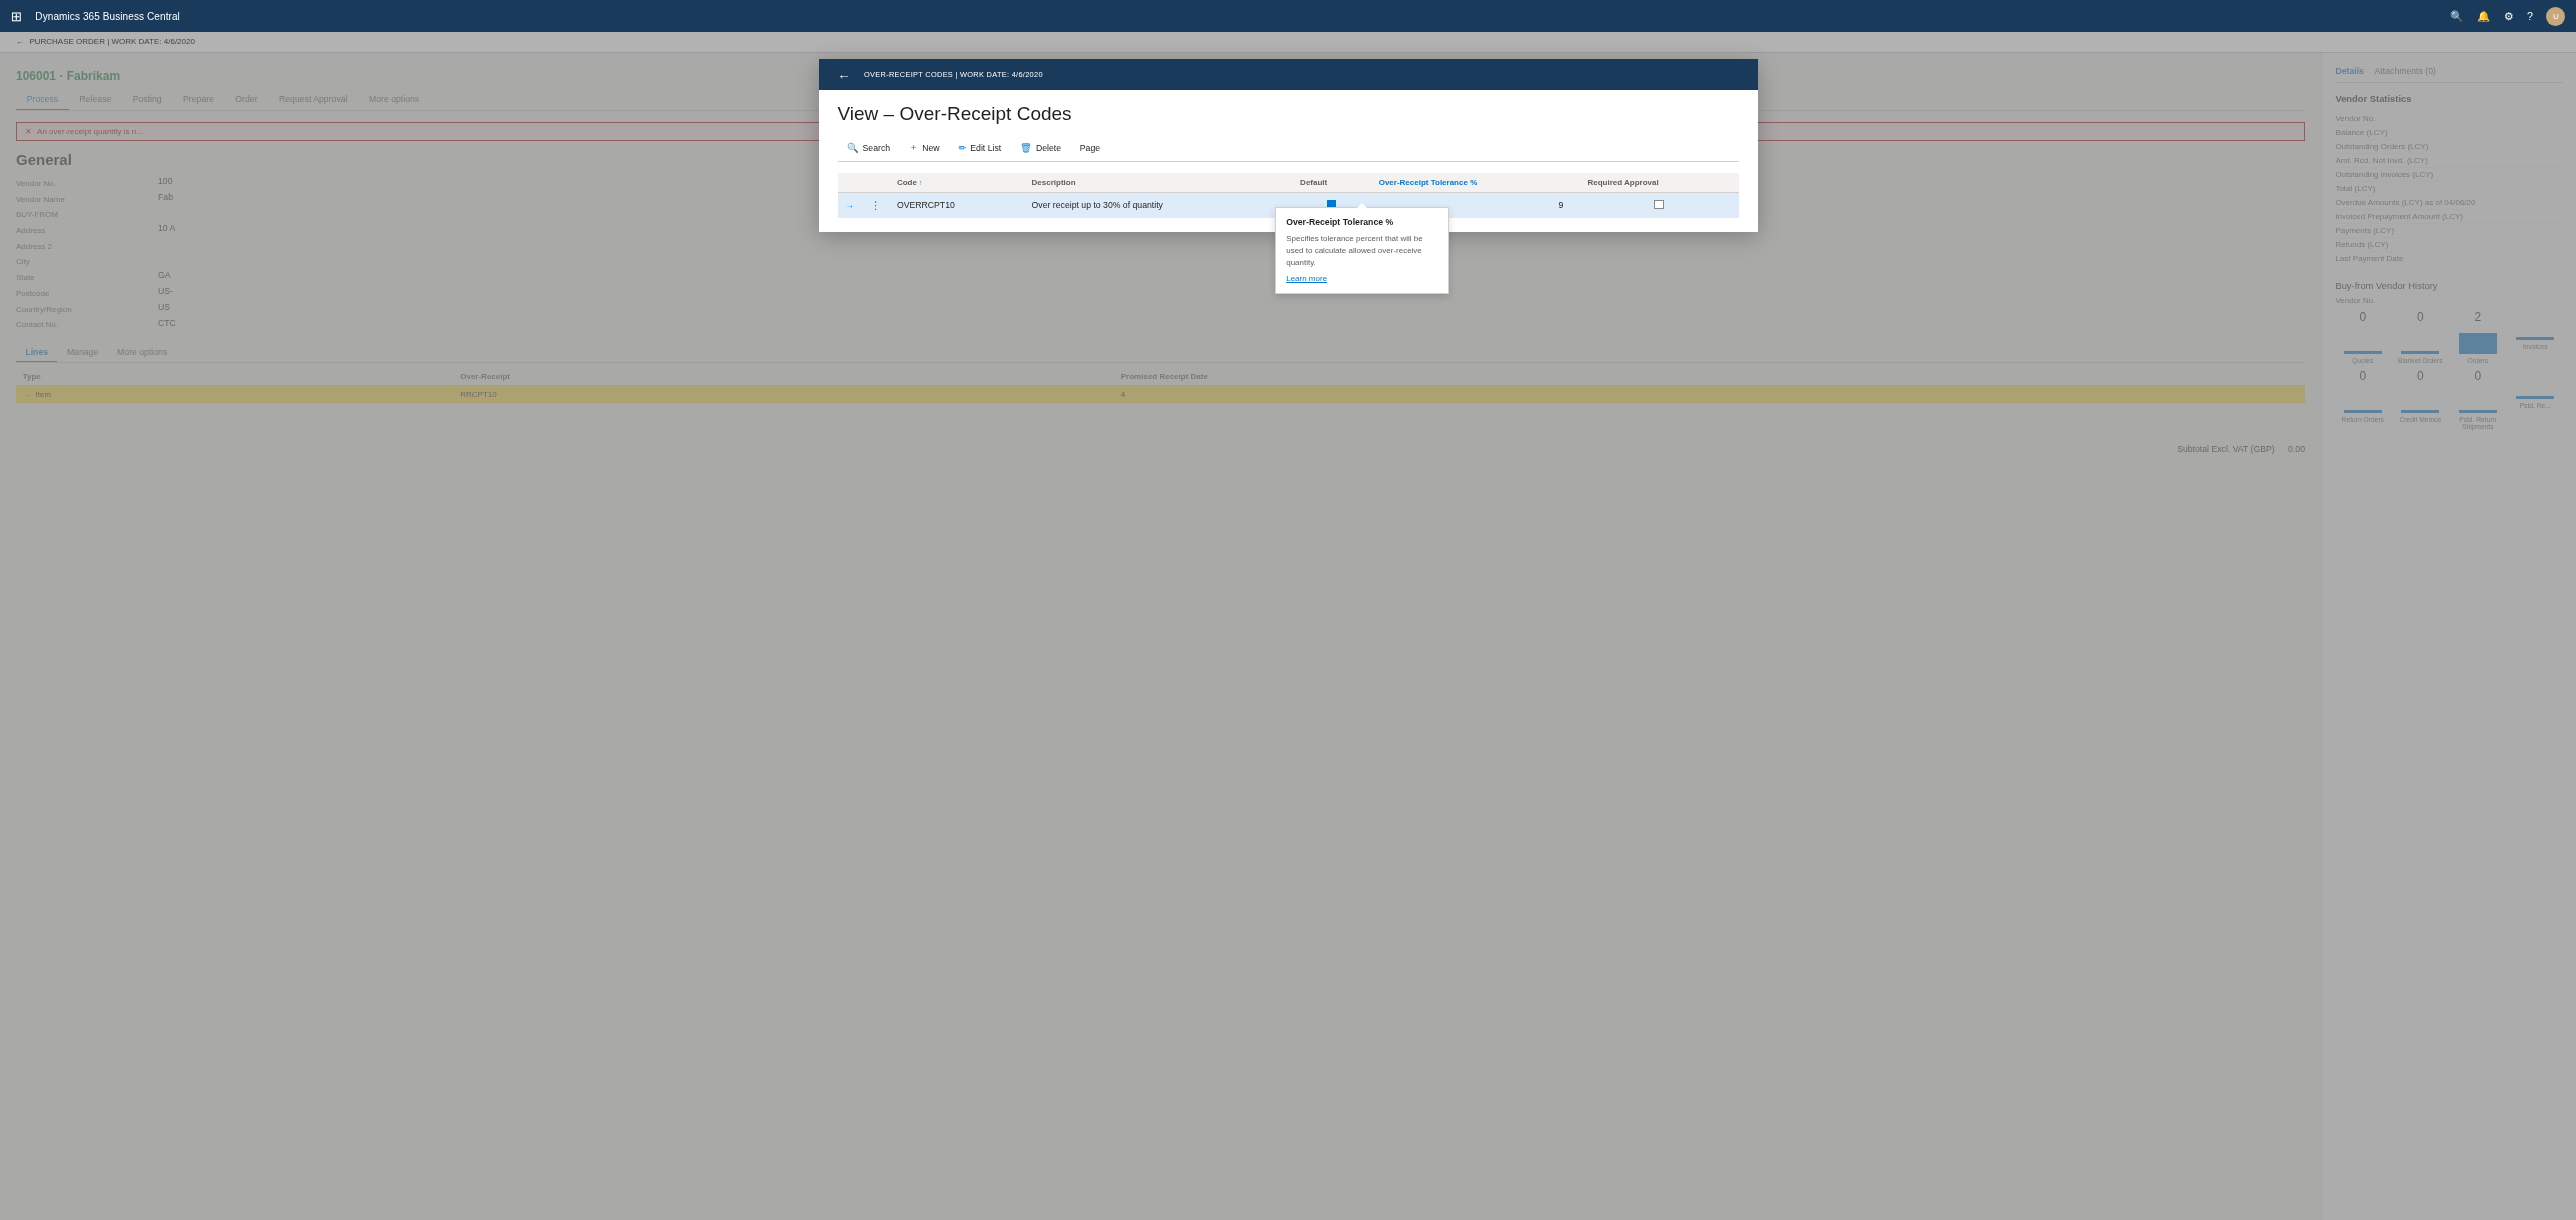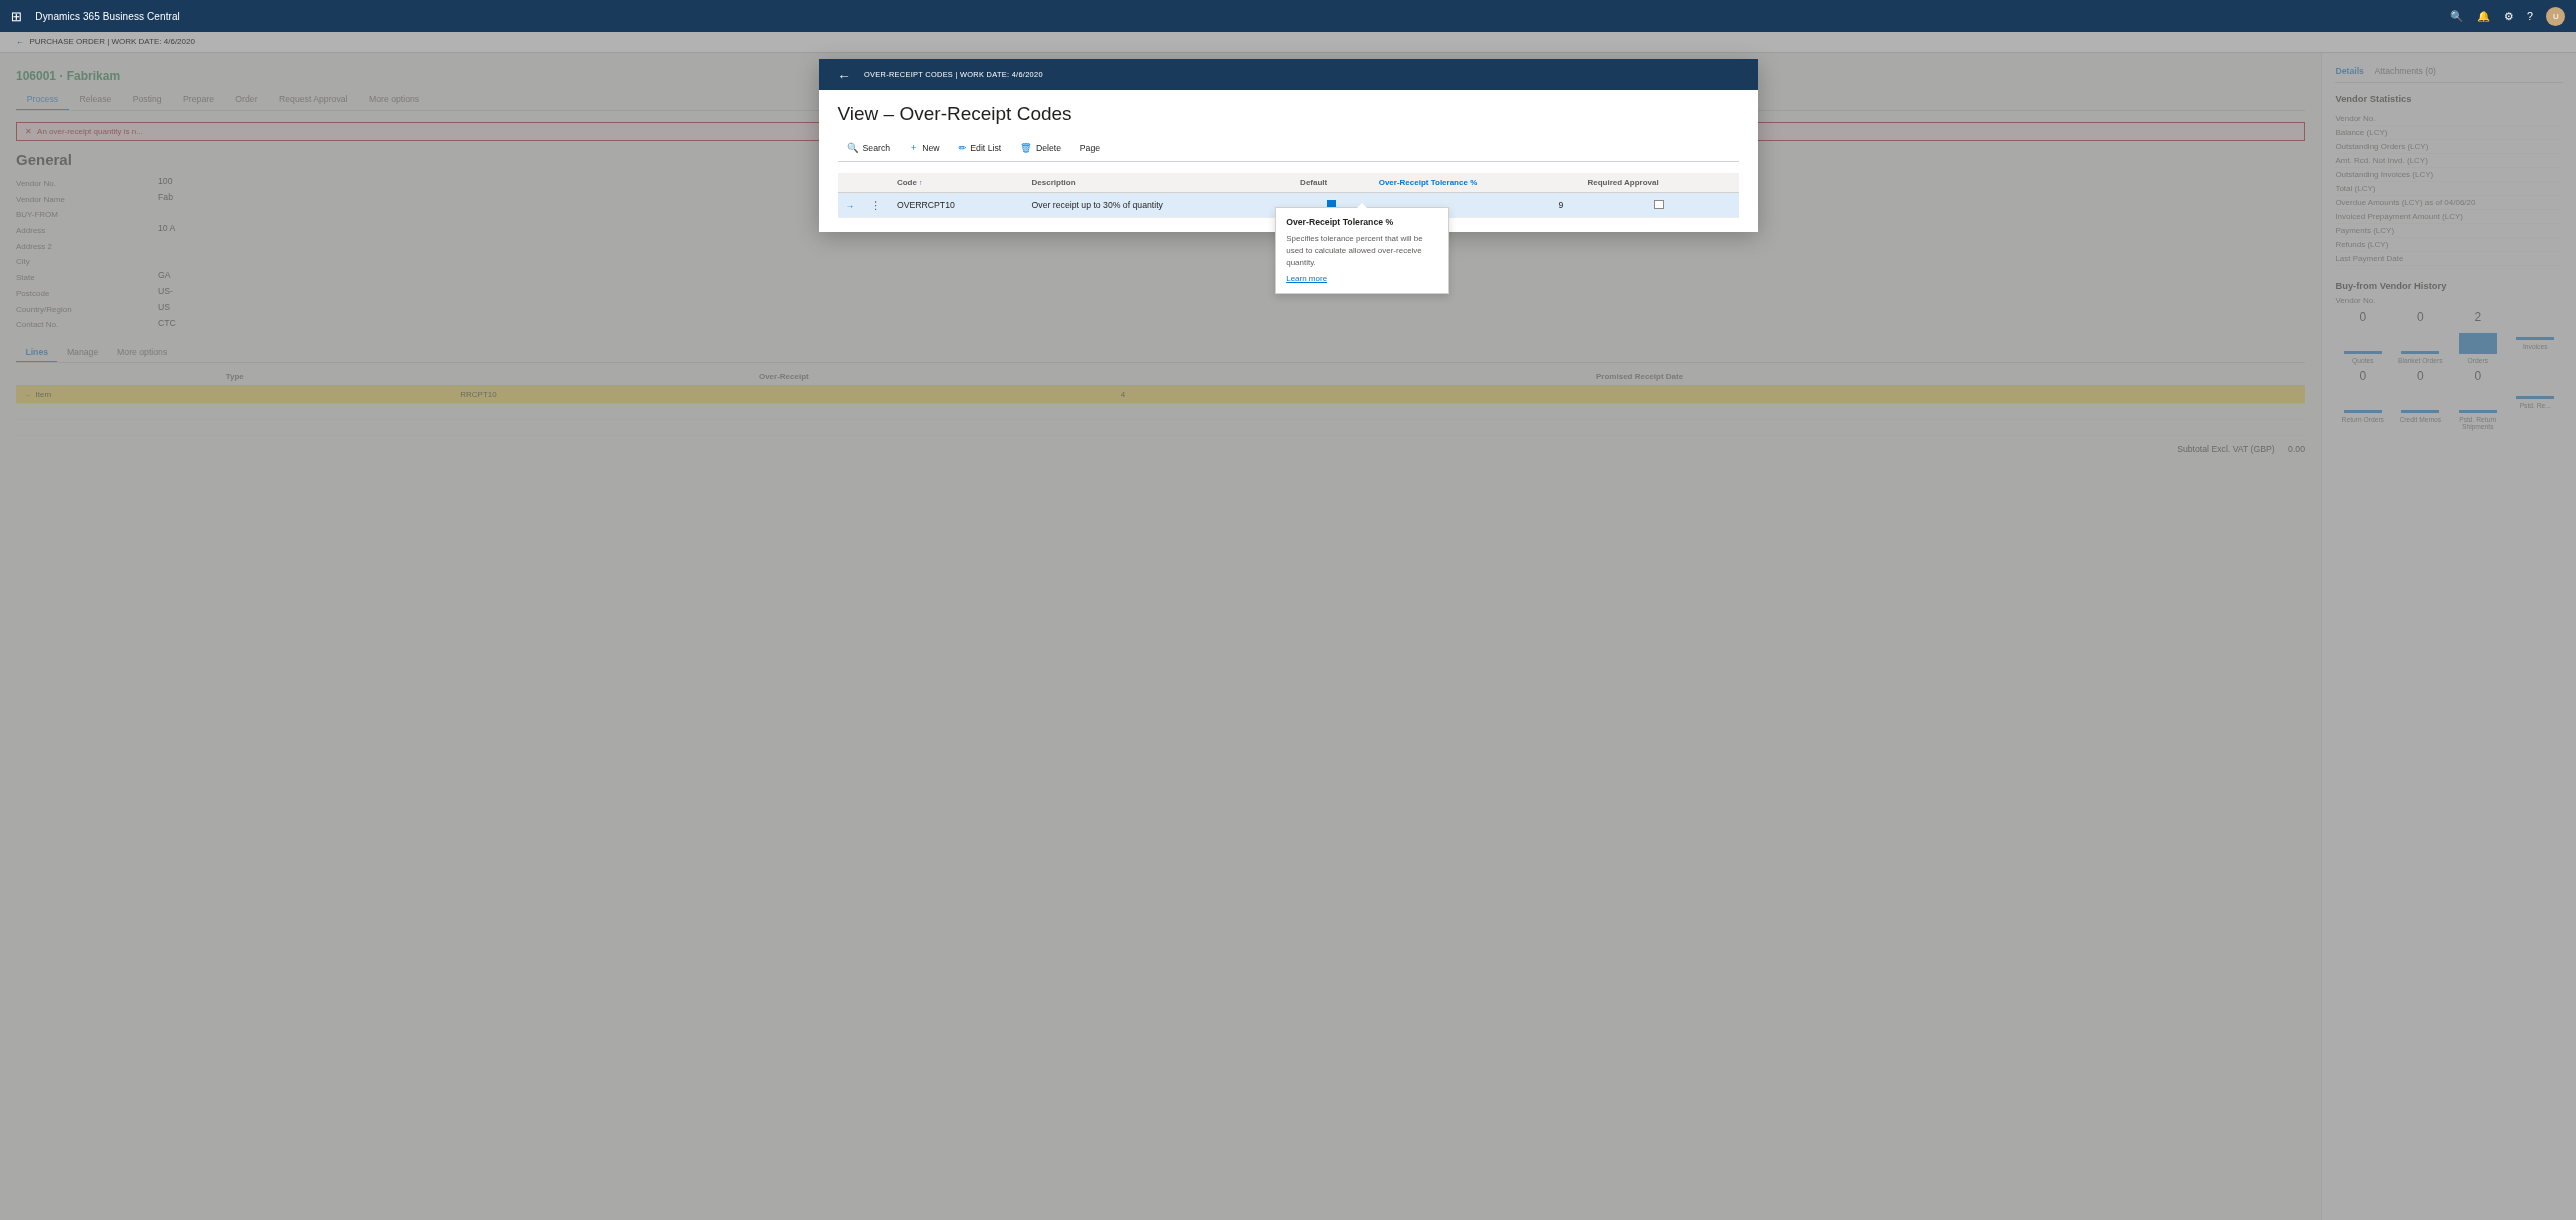--- a/index.html
+++ b/index.html
@@ -268,21 +268,21 @@
       transform: translateX(-50%);
       width: 0; height: 0;
       border-left: 5.4px solid transparent;
       border-right: 5.4px solid transparent;
       border-bottom: 5.4px solid white;
     }
 
     
     .vendor-history-title {
       font-size: 9.4px;
-      font-weight: 700;
+      font-weight: 400;
       margin-top: 13.4px;
       margin-bottom: 5.4px;
     }
     .history-chart {
       display: flex;
       gap: 2.7px;
     }
     .chart-bar-group {
       display: flex;
       flex-direction: column;
@@ -337,21 +337,21 @@
       width: 100%;
       border-collapse: collapse;
       font-size: 8px;
     }
     .lines-table th {
       background: #f3f2f1;
       padding: 4px 6.7px;
       font-weight: 600;
       color: #605e5c;
       border-bottom: 0.7px solid #d2d0ce;
-      text-align: center;
+      text-align: left;
       margin-left: 48px;
     }
     .lines-table td {
       padding: 4px 6.7px;
       border-bottom: 0.7px solid #edebe9;
     }
     .lines-table tr.selected td { background: #fde047; }
 
     .subtotal-row {
       margin-top: 8px;

